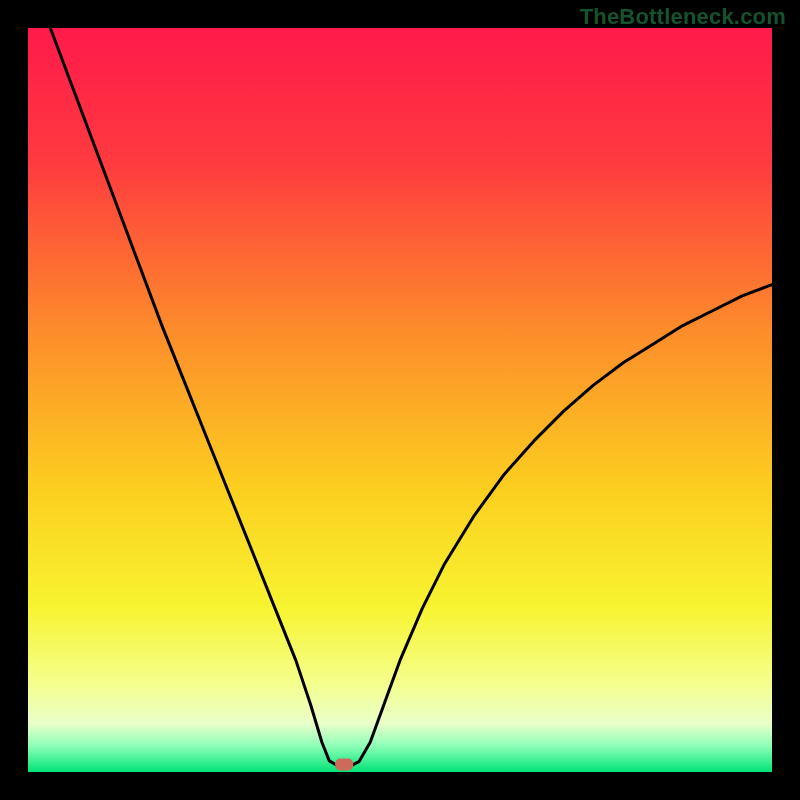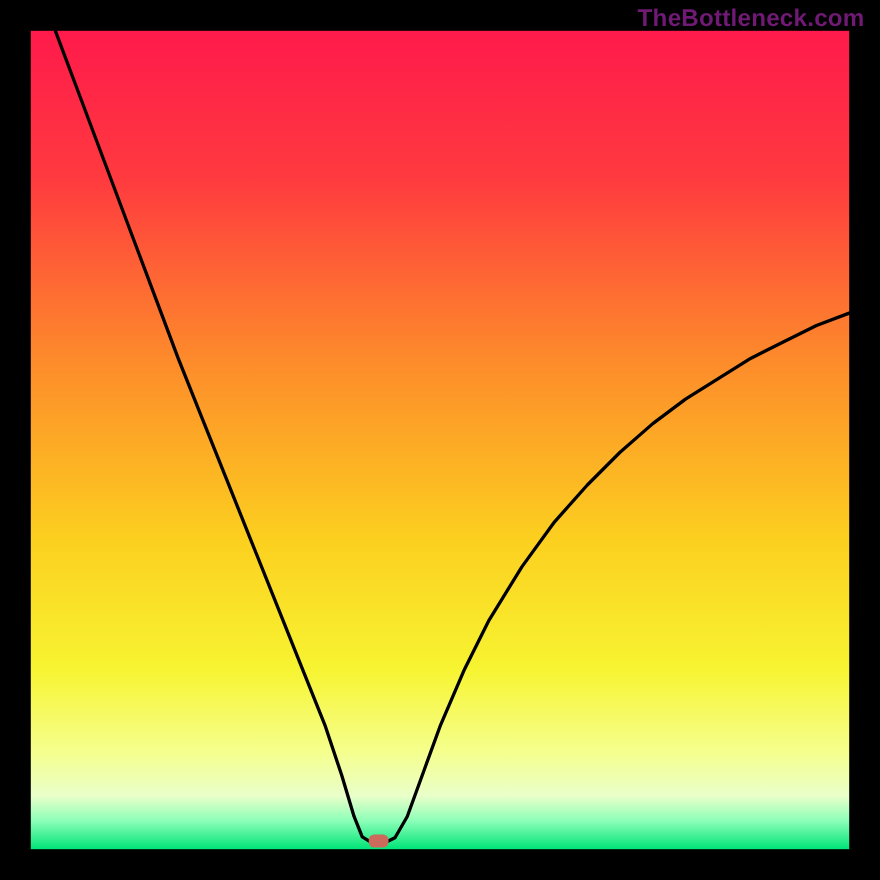--- a/index.html
+++ b/index.html
@@ -15,21 +15,21 @@
     position: relative;
     width: 800px;
     height: 800px;
   }
   .watermark {
     position: absolute;
     top: 4px;
     right: 14px;
     font-size: 22px;
     font-weight: 600;
-    color: #701a75;
+    color: #14532d;
     letter-spacing: 0.2px;
     z-index: 10;
   }
   svg {
     display: block;
   }
 </style>
 </head>
 <body>
 

